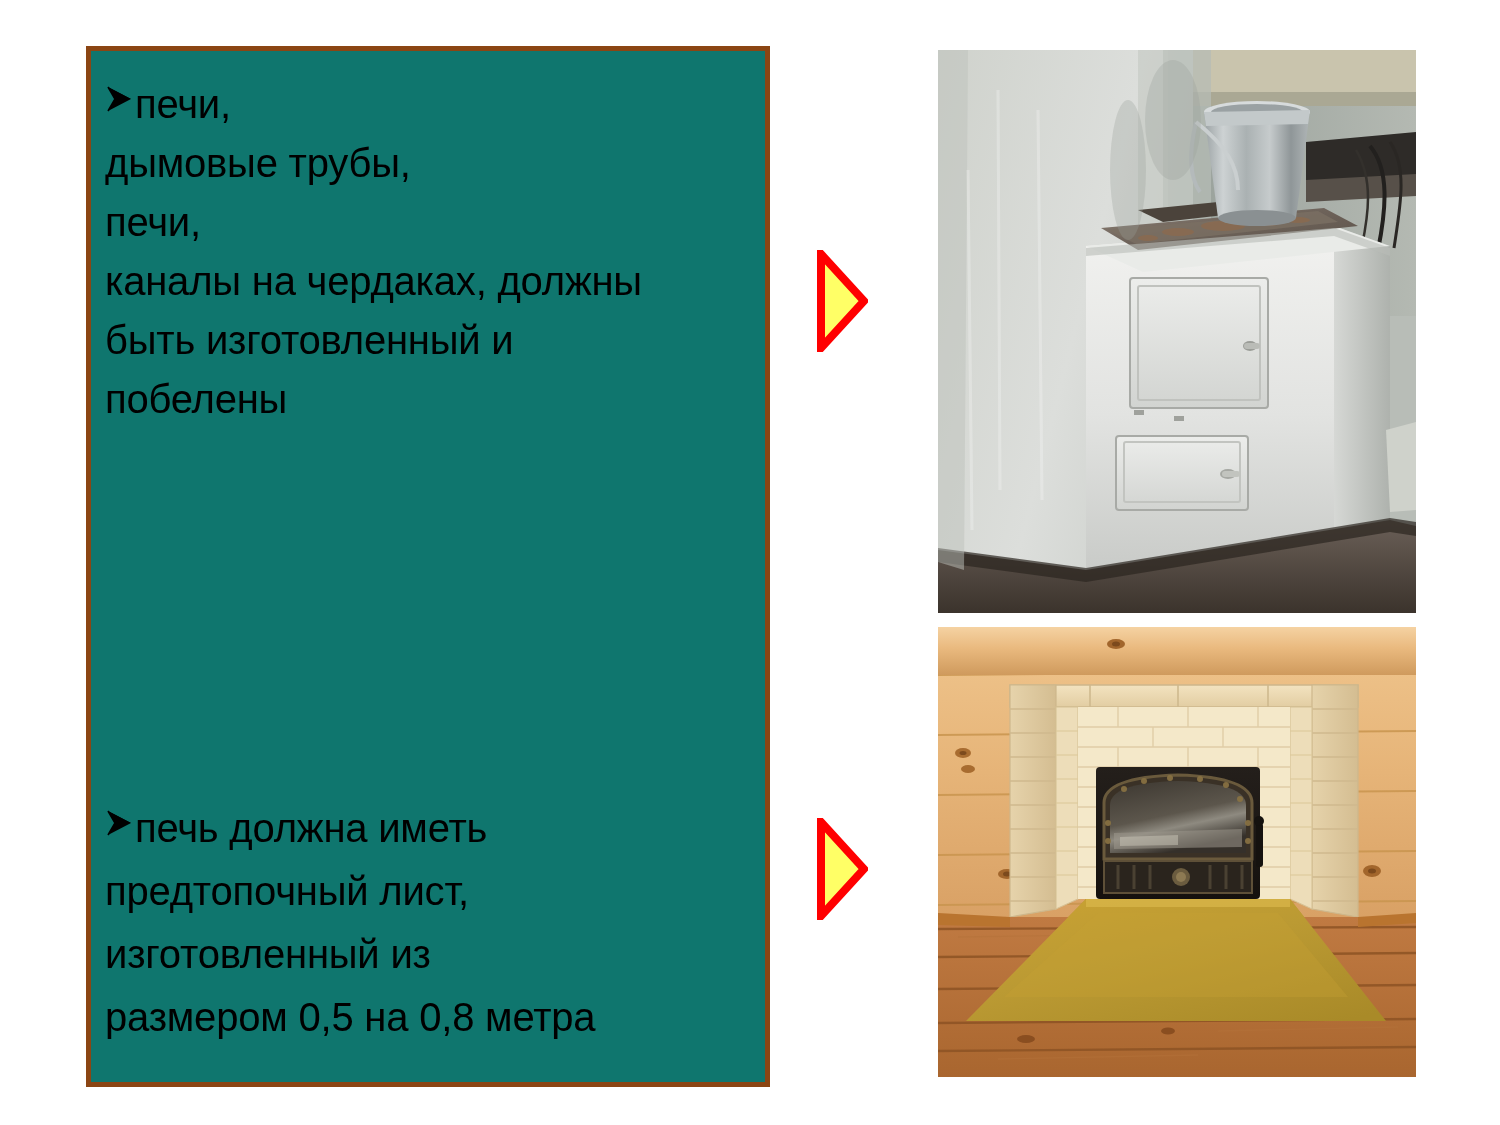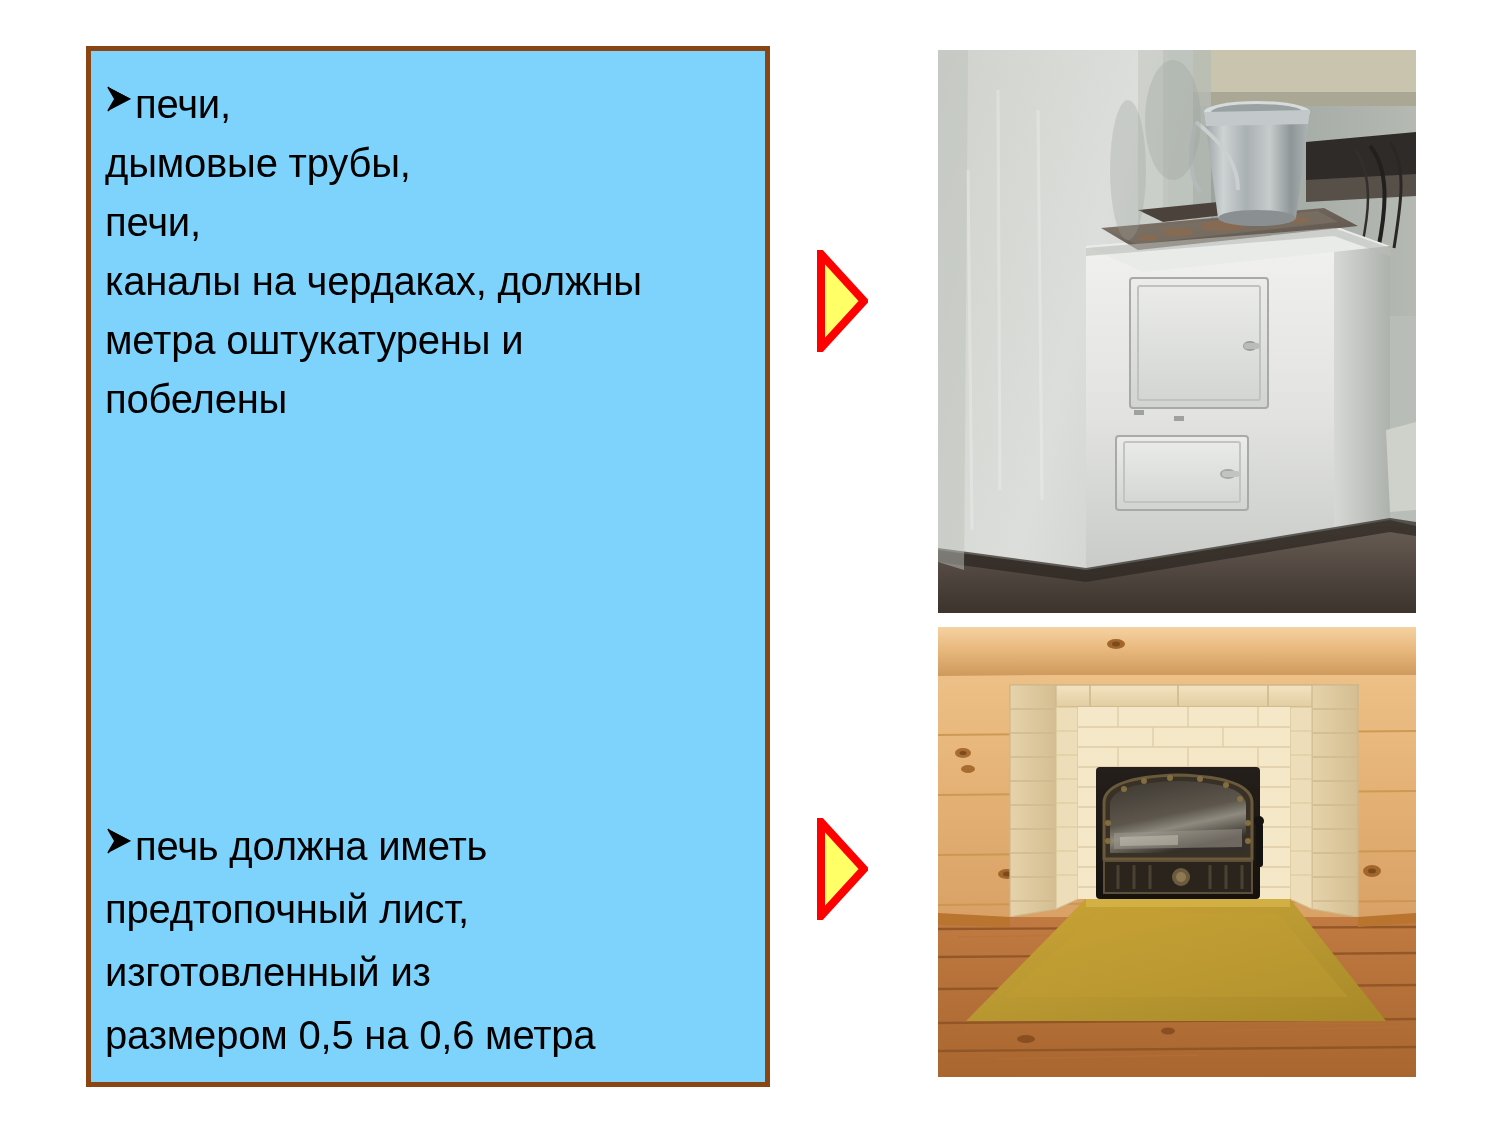--- a/index.html
+++ b/index.html
@@ -9,31 +9,31 @@
     font-family:"Liberation Sans", sans-serif;
     overflow:hidden;
     position:relative;
   }
 
   
   #text-panel{
     position:absolute;
     left:86px; top:46px;
     width:684px; height:1041px;
-    background:#7dd3fc;
+    background:#0f766e;
     border:5px solid #8B4513;
     box-sizing:border-box;
   }
   .bullet-block{
     position:absolute;
     left:14px;
     width:660px;
   }
   #bullet-block-1{ top:24px; }
-  #bullet-block-2{ top:764px; }
+  #bullet-block-2{ top:746px; }
 
   .b-line{
     color:#000000;
     font-size:40px;
     font-weight:400;
     white-space:nowrap;
     letter-spacing:-0.2px;
   }
   #bullet-block-1 .b-line{ line-height:59px; height:59px; }
   #bullet-block-2 .b-line{ line-height:63px; height:63px; }
@@ -75,37 +75,37 @@
         <svg width="30" height="34" viewBox="0 0 30 34" aria-hidden="true">
           <path d="M3 5 L26 17 L3 29 L10 17 Z" fill="#000000"></path>
           <path d="M3 5 L26 17 L10 17 Z" fill="#000000"></path>
           <path d="M3 5 L10 17 L3 29" fill="none" stroke="#000000" stroke-width="1.6"></path>
         </svg>
       </span><span>печи,</span>
     </div>
     <div class="b-line"><span>дымовые трубы,</span></div>
     <div class="b-line"><span>печи,</span></div>
     <div class="b-line"><span>каналы на чердаках, должны</span></div>
-    <div class="b-line"><span>метра оштукатурены и</span></div>
+    <div class="b-line"><span>быть изготовленный и</span></div>
     <div class="b-line"><span>побелены</span></div>
   </div>
 
   <div class="bullet-block" id="bullet-block-2">
     <div class="b-line">
       <span class="bullet-glyph">
         <svg width="30" height="34" viewBox="0 0 30 34" aria-hidden="true">
           <path d="M3 5 L26 17 L3 29 L10 17 Z" fill="#000000"></path>
           <path d="M3 5 L26 17 L10 17 Z" fill="#000000"></path>
           <path d="M3 5 L10 17 L3 29" fill="none" stroke="#000000" stroke-width="1.6"></path>
         </svg>
       </span><span>печь должна иметь</span>
     </div>
     <div class="b-line"><span>предтопочный лист,</span></div>
     <div class="b-line"><span>изготовленный из</span></div>
-    <div class="b-line"><span>размером 0,5 на 0,6 метра</span></div>
+    <div class="b-line"><span>размером 0,5 на 0,8 метра</span></div>
   </div>
 
 </div>
 
 <div class="arrow" id="arrow-top">
   <svg width="52" height="102" viewBox="0 0 52 102" aria-hidden="true">
     <polygon points="5,4 48,51 5,98" fill="#FFFF66" stroke="#FF0000" stroke-width="8" stroke-linejoin="miter"></polygon>
   </svg>
 </div>
 

